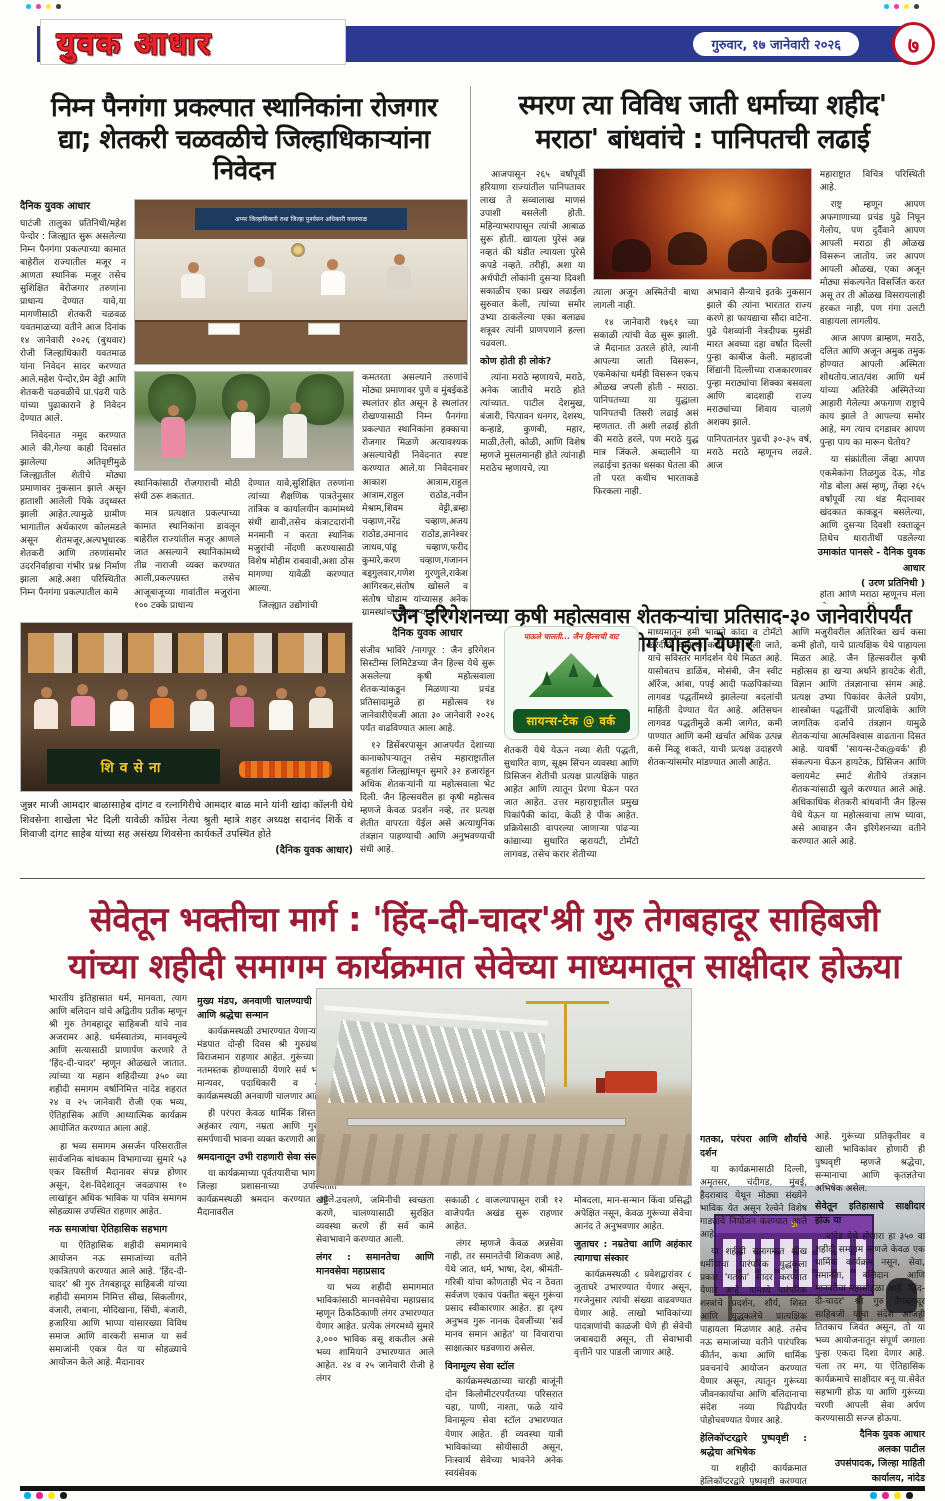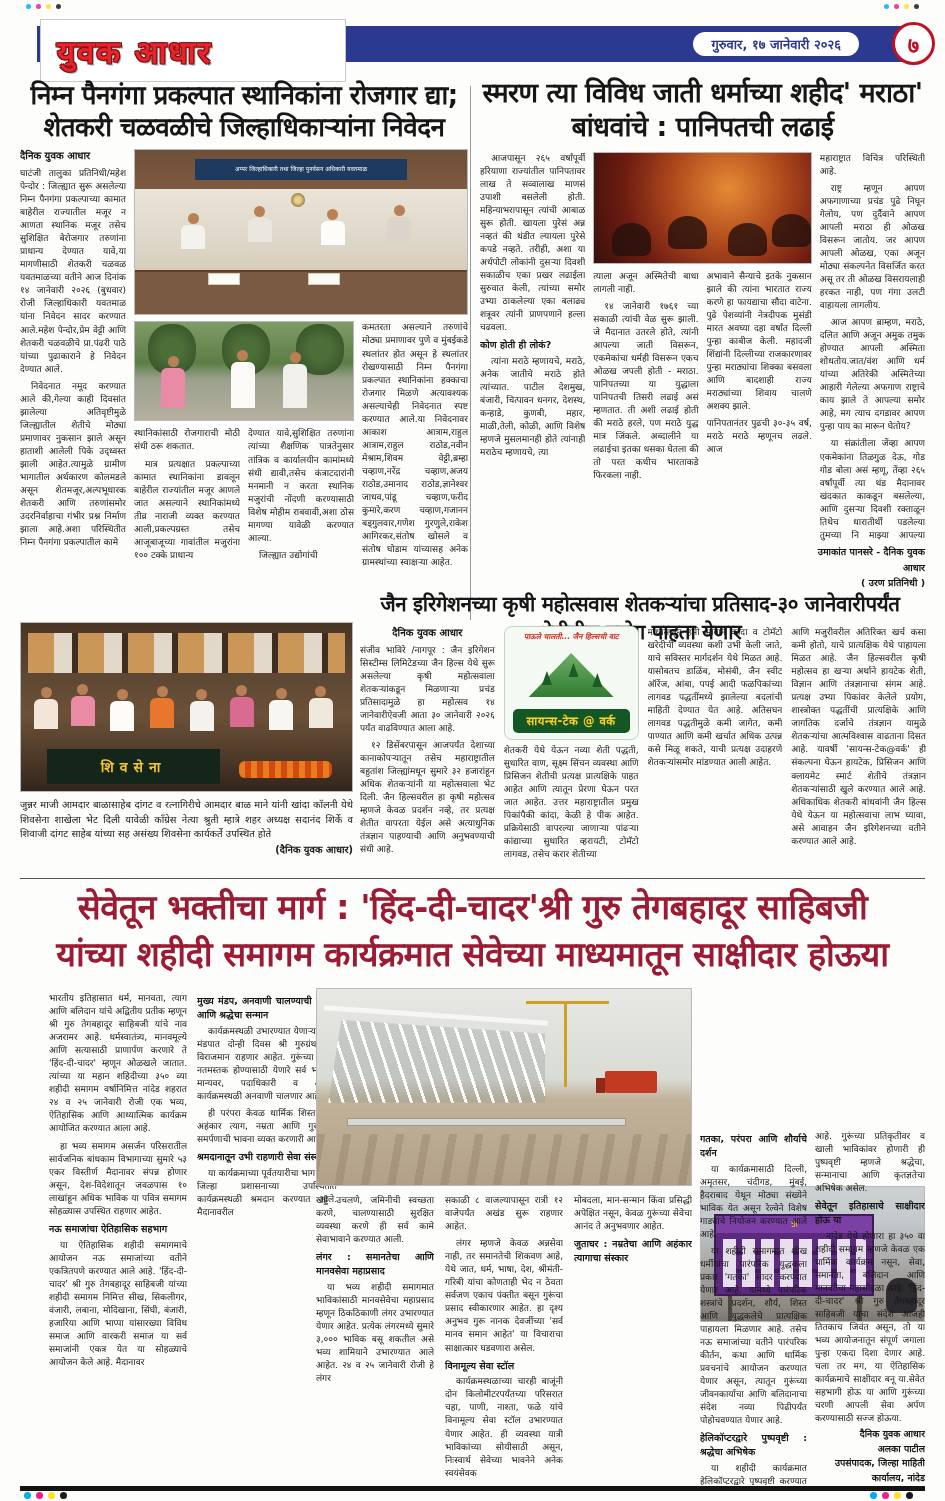--- a/index.html
+++ b/index.html
@@ -5,36 +5,36 @@
   html,body{margin:0;padding:0;background:#e9e9e6;}
   .page{position:relative;width:945px;height:1501px;margin:0 auto;background:#fdfdfb;
         font-family:"DejaVu Sans","Liberation Sans",sans-serif;color:#161616;overflow:hidden;}
   
   .regdots{position:absolute;display:flex;gap:5px;}
   .regdots .d{width:7px;height:7px;border-radius:50%;}
   .d.c{background:#00aeef}.d.m{background:#ec1f8f}.d.y{background:#ffe11a}.d.k{background:#1a1a1a}
   .regdots.small .d{width:5px;height:5px;opacity:.85}
   
   .masthead{position:absolute;top:26px;left:37px;width:888px;height:36px;background:#2b3990;}
-  .logo-box{position:absolute;left:3px;top:-7px;width:306px;height:63px;background:#fff;
+  .logo-box{position:absolute;left:3px;top:-7px;width:306px;height:46px;background:#fff;
             border:1px solid #c9c9c9;display:flex;align-items:center;padding-left:16px;box-sizing:border-box;}
   .logo-text{font-size:31px;font-weight:bold;color:#e8232a;letter-spacing:2px;
              text-shadow:1px 1px 0 #7a1216,-1px -1px 0 #7a1216,1px -1px 0 #7a1216,-1px 1px 0 #7a1216,2px 2px 1px rgba(0,0,0,.35);}
   .date-pill{position:absolute;right:66px;top:6px;background:#fff;color:#2b3990;font-weight:bold;
              font-size:13px;padding:3px 18px;border-radius:13px;}
   .page-circle{position:absolute;right:-10px;top:-4px;width:43px;height:43px;background:#fff;border-radius:50%;
                border:3px solid #c11022;color:#c11022;font-size:22px;font-weight:bold;
                display:flex;align-items:center;justify-content:center;box-sizing:border-box;}
   
   .col{font-size:9px;line-height:1.45;text-align:justify;overflow:hidden;}
   .col p{margin:0 0 4px;}
   .col p.ind{text-indent:11px;}
   .sub{font-weight:bold;font-size:9.5px;margin:2px 0 3px;}
   .kicker{font-weight:bold;font-size:10px;margin:0 0 3px;}
-  h1,h2{margin:0;}
+  h1,h2{margin:12px;}
   
   .art-left{position:absolute;top:80px;left:20px;width:448px;}
   .h-left{font-size:26px;line-height:1.22;text-align:center;font-weight:bold;letter-spacing:-.5px;}
   .grid-left{display:grid;grid-template-columns:repeat(4,1fr);grid-template-rows:166px 100px auto;
              gap:6px 8px;margin-top:6px;height:462px;overflow:hidden;}
   .gl-c1{grid-column:1;grid-row:1/4;}
   .gl-photo-meet{grid-column:2/5;grid-row:1;}
   .gl-photo-out{grid-column:2/4;grid-row:2;}
   .gl-c2{grid-column:2;grid-row:3;}
   .gl-c3{grid-column:3;grid-row:3;}
@@ -397,20 +397,21 @@
       </div>
       <div class="col bm-c2">
         <p>सकाळी ८ वाजल्यापासून रात्री १२ वाजेपर्यंत अखंड सुरू राहणार आहेत.</p>
         <p class="ind">लंगर म्हणजे केवळ अन्नसेवा नाही, तर समानतेची शिकवण आहे, येथे जात, धर्म, भाषा, देश, श्रीमंती-गरिबी यांचा कोणताही भेद न ठेवता सर्वजण एकाच पंक्तीत बसून गुरूंचा प्रसाद स्वीकारणार आहेत. हा दृश्य अनुभव गुरू नानक देवजींच्या 'सर्व मानव समान आहेत' या विचाराचा साक्षात्कार घडवणारा असेल.</p>
         <div class="sub">विनामूल्य सेवा स्टॉल</div>
         <p class="ind">कार्यक्रमस्थळाच्या चारही बाजूंनी दोन किलोमीटरपर्यंतच्या परिसरात चहा, पाणी, नाश्ता, फळे यांचे विनामूल्य सेवा स्टॉल उभारण्यात येणार आहेत. ही व्यवस्था यात्री भाविकांच्या सोयीसाठी असून, निःस्वार्थ सेवेच्या भावनेने अनेक स्वयंसेवक</p>
       </div>
       <div class="col bm-c3">
         <p>मोबदला, मान-सन्मान किंवा प्रसिद्धी अपेक्षित नसून, केवळ गुरूंच्या सेवेचा आनंद ते अनुभवणार आहेत.</p>
         <div class="sub">जुताघर : नम्रतेचा आणि अहंकार त्यागाचा संस्कार</div>
+        <p class="ind">कार्यक्रमस्थळी ८ प्रवेशद्वारांवर ८ जुताघरे उभारण्यात येणार असून, गरजेनुसार त्यांची संख्या वाढवण्यात येणार आहे. लाखो भाविकांच्या पादत्राणांची काळजी घेणे ही सेवेची जबाबदारी असून, ती सेवाभावी वृत्तीने पार पाडली जाणार आहे.</p>
       </div>
       <div class="col bm-c4">
         <div class="sub">गतका, परंपरा आणि शौर्याचे दर्शन</div>
         <p class="ind">या कार्यक्रमासाठी दिल्ली, अमृतसर, चंदीगड, मुंबई, हैदराबाद येथून मोठ्या संख्येने भाविक येत असून रेल्वेने विशेष गाड्यांचे नियोजन करण्यात आले आहे.</p>
         <p class="ind">या शहीदी समागमात शीख धर्मीयांचा पारंपरिक युद्धकला प्रकार 'गतका' सादर करण्यात येणार आहे. यामध्ये पारंपरिक शस्त्रांचे प्रदर्शन, शौर्य, शिस्त आणि युद्धकलेचे प्रात्यक्षिक पाहायला मिळणार आहे. तसेच नऊ समाजांच्या वतीने पारंपरिक कीर्तन, कथा आणि धार्मिक प्रवचनांचे आयोजन करण्यात येणार असून, त्यातून गुरूंच्या जीवनकार्याचा आणि बलिदानाचा संदेश नव्या पिढीपर्यंत पोहोचवण्यात येणार आहे.</p>
         <div class="sub">हेलिकॉप्टरद्वारे पुष्पवृष्टी : श्रद्धेचा अभिषेक</div>
         <p class="ind">या शहीदी कार्यक्रमात हेलिकॉप्टरद्वारे पुष्पवृष्टी करण्यात येणार</p>
       </div>
       <div class="col bm-c5">
         <p>आहे. गुरूंच्या प्रतिकृतीवर व खाली भाविकांवर होणारी ही पुष्पवृष्टी म्हणजे श्रद्धेचा, सन्मानाचा आणि कृतज्ञतेचा अभिषेक असेल.</p>

